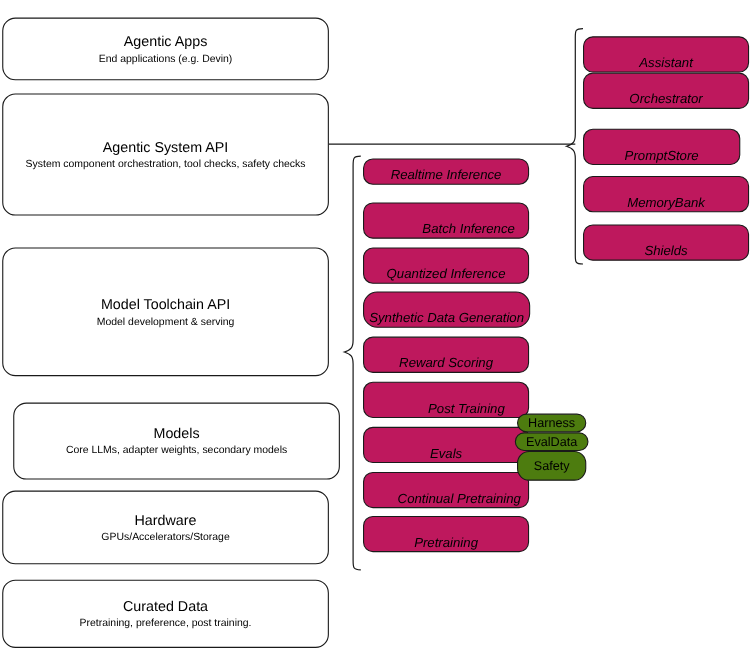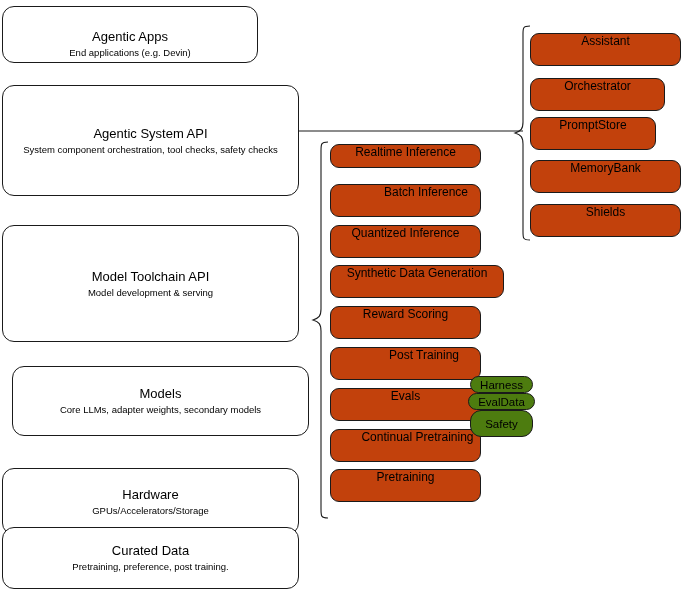--- a/index.html
+++ b/index.html
@@ -42,25 +42,26 @@
     line-height: 14px;
     color: #000000;
     white-space: nowrap;
     margin-top: 1px;
   }
   .stack-node {
     position: absolute;
     box-sizing: border-box;
     border: 1px solid #1a1a1a;
     border-radius: 9px;
-    background: #c2410c;
+    background: #be185d;
     display: flex;
-    align-items: flex-start;
+    align-items: flex-end;
     justify-content: center;
     text-align: center;
+    font-style: italic;
   }
   .stack-node .label {
     font-size: 12px;
     line-height: 15px;
     color: #000000;
     white-space: nowrap;
   }
   .pill {
     position: absolute;
     box-sizing: border-box;
@@ -90,41 +91,41 @@
     fill: none;
     stroke: #1a1a1a;
     stroke-width: 1.1;
   }
 </style>
 </head>
 <body>
 
 <div id="canvas">
 
-  <div class="node" style="left:2px; top:6px; width:256px; height:57px;justify-content:flex-end;">
+  <div class="node" style="left:2px; top:16px; width:297px; height:57px;">
     <div class="title">Agentic Apps</div>
     <div class="subtitle">End applications (e.g. Devin)</div>
   </div>
 
   <div class="node" style="left:2px; top:85px; width:297px; height:111px;">
     <div class="title">Agentic System API</div>
     <div class="subtitle">System component orchestration, tool checks, safety checks</div>
   </div>
 
   <div class="node" style="left:2px; top:225px; width:297px; height:117px;">
     <div class="title">Model Toolchain API</div>
     <div class="subtitle">Model development &amp; serving</div>
   </div>
 
   <div class="node" style="left:12px; top:366px; width:297px; height:70px;">
     <div class="title">Models</div>
     <div class="subtitle">Core LLMs, adapter weights, secondary models</div>
   </div>
 
-  <div class="node" style="left:2px; top:446px; width:297px; height:67px;margin-top:22px;">
+  <div class="node" style="left:2px; top:446px; width:297px; height:67px;">
     <div class="title">Hardware</div>
     <div class="subtitle">GPUs/Accelerators/Storage</div>
   </div>
 
   <div class="node" style="left:2px; top:527px; width:297px; height:62px;">
     <div class="title">Curated Data</div>
     <div class="subtitle">Pretraining, preference, post training.</div>
   </div>
 
   <div class="connector" style="left:299px; top:126px; width:224px; height:10px;">
@@ -141,24 +142,24 @@
                C 9 105, 7 107, 1 109
                C 7 111, 9 113, 9 120
                L 9 208
                C 9 214, 9 216, 16 216"></path>
     </svg>
   </div>
 
   <div class="stack-node" style="left:530px; top:33px; width:151px; height:33px;">
     <div class="label">Assistant</div>
   </div>
-  <div class="stack-node" style="left:530px; top:78px; width:135px; height:33px;">
+  <div class="stack-node" style="left:530px; top:66px; width:151px; height:33px;">
     <div class="label">Orchestrator</div>
   </div>
-  <div class="stack-node" style="left:530px; top:117px; width:126px; height:33px;">
+  <div class="stack-node" style="left:530px; top:117px; width:143px; height:33px;">
     <div class="label">PromptStore</div>
   </div>
   <div class="stack-node" style="left:530px; top:160px; width:151px; height:33px;">
     <div class="label">MemoryBank</div>
   </div>
   <div class="stack-node" style="left:530px; top:204px; width:151px; height:33px;">
     <div class="label">Shields</div>
   </div>
 
   <div class="brace" style="left:312px; top:140px; width:18px; height:380px;">
@@ -175,21 +176,21 @@
 
   <div class="stack-node" style="left:330px; top:144px; width:151px; height:24px;">
     <div class="label">Realtime Inference</div>
   </div>
   <div class="stack-node" style="left:330px; top:184px; width:151px; height:33px;padding-left:41px;">
     <div class="label">Batch Inference</div>
   </div>
   <div class="stack-node" style="left:330px; top:225px; width:151px; height:33px;">
     <div class="label">Quantized Inference</div>
   </div>
-  <div class="stack-node" style="left:330px; top:265px; width:174px; height:33px;">
+  <div class="stack-node" style="left:330px; top:265px; width:152px; height:33px;border-radius:13px;">
     <div class="label">Synthetic Data Generation</div>
   </div>
   <div class="stack-node" style="left:330px; top:306px; width:151px; height:33px;">
     <div class="label">Reward Scoring</div>
   </div>
   <div class="stack-node" style="left:330px; top:347px; width:151px; height:33px;padding-left:37px;">
     <div class="label">Post Training</div>
   </div>
   <div class="stack-node" style="left:330px; top:388px; width:151px; height:33px;">
     <div class="label">Evals</div>

